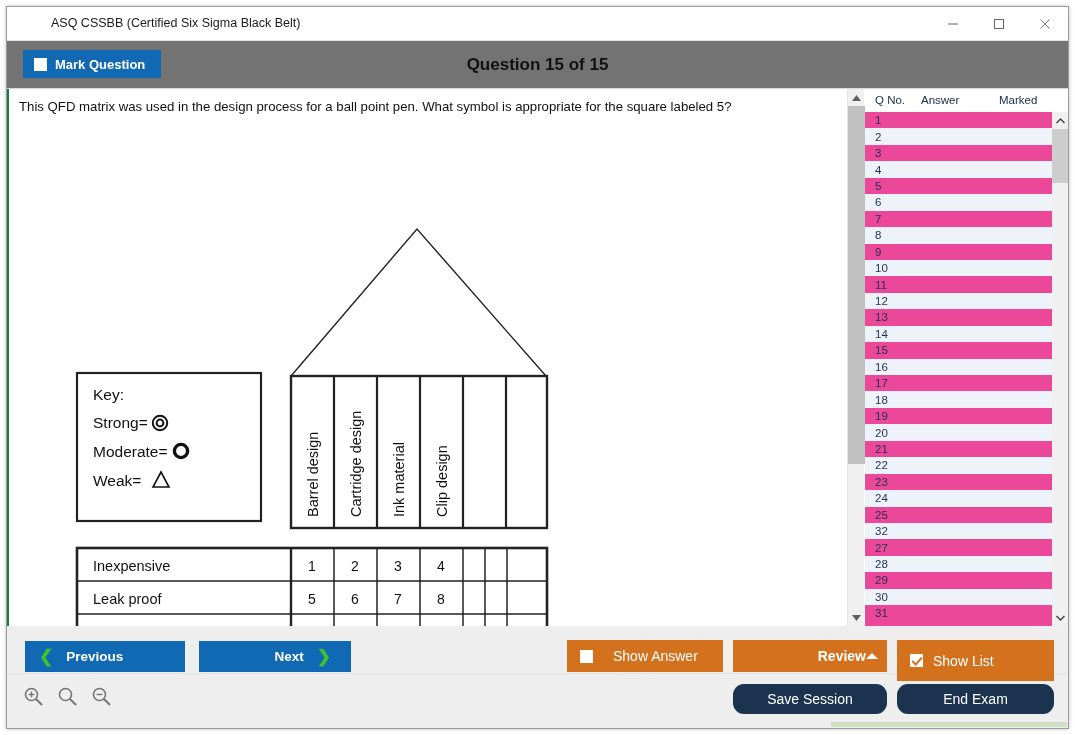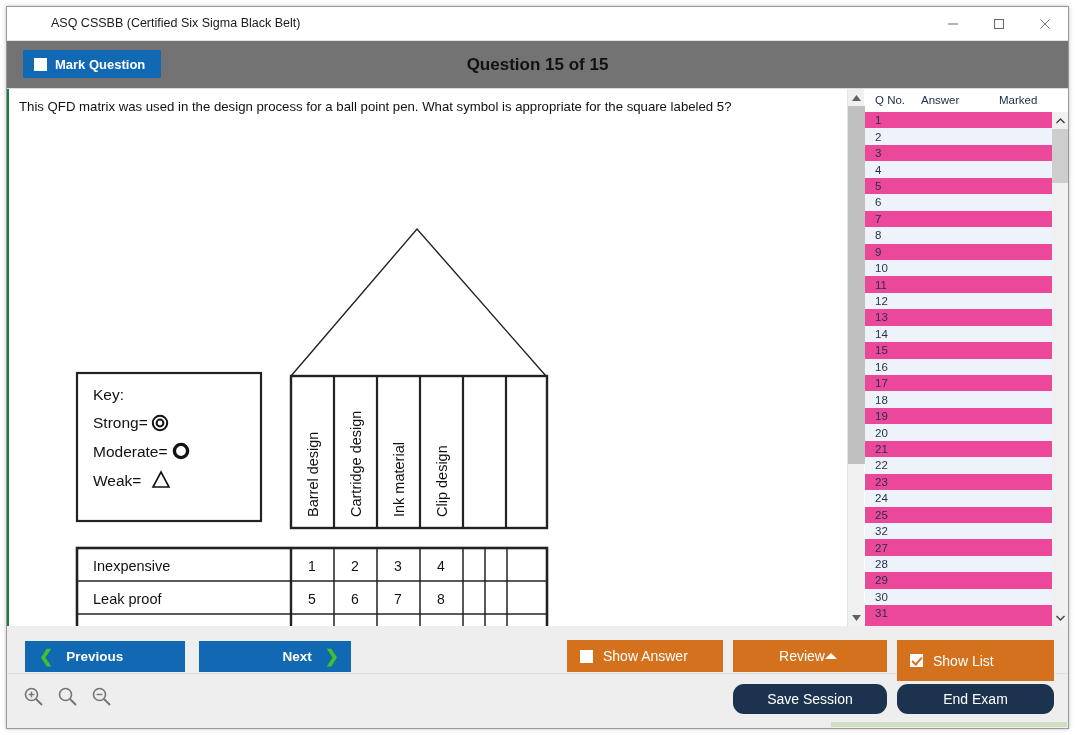--- a/index.html
+++ b/index.html
@@ -213,36 +213,36 @@
   .btn-orange { background: #d4711d; font-weight: normal; font-size: 14px; }
   .btn-navy { background: #1c3350; font-weight: normal; font-size: 14px;
               justify-content: center; border-radius: 11px; }
 
   #prev-btn {
     left: 18px; top: 634px; width: 160px; height: 31px;
     justify-content: flex-start; padding-left: 14px; gap: 13px;
   }
   #next-btn {
     left: 192px; top: 634px; width: 152px; height: 31px;
-    justify-content: flex-end; padding-right: 12px; gap: 13px;
+    justify-content: flex-end; padding-right: 20px; gap: 13px;
   }
   .chev {
     color: #3fc22b;
     font-size: 17px;
     font-weight: bold;
     line-height: 1;
   }
 
   #show-answer-btn {
     left: 560px; top: 633px; width: 156px; height: 32px;
-    padding-left: 13px; gap: 10px; align-items: center;
+    padding-left: 13px; gap: 20px; align-items: center;
   }
   #review-btn {
     left: 726px; top: 633px; width: 154px; height: 32px;
-    padding-left: 12px; justify-content: center; padding-right: 16px;
+    padding-left: 12px; justify-content: flex-end; padding-right: 9px; font-weight: bold;
   }
   #show-list-btn {
     left: 890px; top: 633px; width: 157px; height: 41px;
     padding-left: 13px; gap: 10px;
   }
   #save-session-btn {
     left: 726px; top: 677px; width: 154px; height: 30px;
   }
   #end-exam-btn {
     left: 890px; top: 677px; width: 157px; height: 30px;

